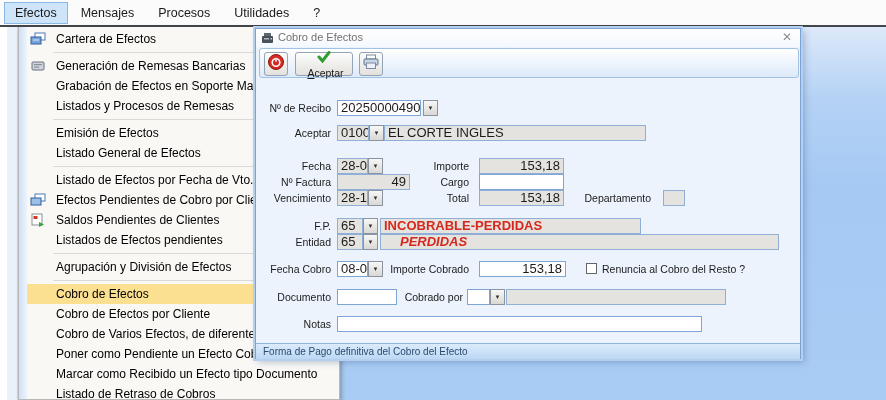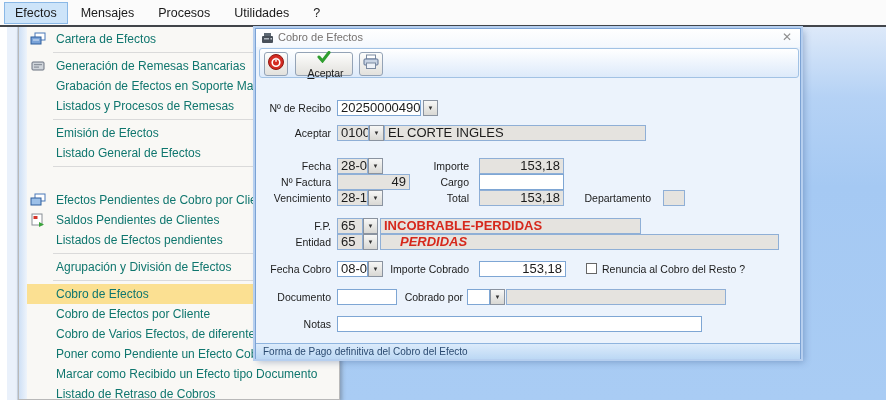--- a/index.html
+++ b/index.html
@@ -16,21 +16,21 @@
   
   .bg-blue { position:absolute; left:18px; top:27px; width:868px; height:373px;
              background:linear-gradient(180deg,#dde9f9 0px,#b5d2f5 70px,#a5c9f3 160px,#a9ccf4 100%); z-index:1; }
   .left-edge { position:absolute; left:7px; top:27px; width:11px; height:373px; background:#eaf1fb; border-right:1px solid #ccd8e8; z-index:2; }
 
   
   .menu-panel { position:absolute; left:18px; top:27px; width:322px; height:373px; background:#f9f8f5;
                 border:1px solid #b9b9b9; border-top:none; box-shadow:2px 2px 4px rgba(60,60,60,.35); z-index:20; overflow:hidden; }
   .menu-strip { position:absolute; left:0; top:0; width:8px; height:100%; background:linear-gradient(90deg,#cfe0f5,#eef4fb); }
   .menu-items { position:absolute; left:8px; top:2px; right:0; }
-  .menu-item { position:relative; height:20px; line-height:20px; padding-left:29px; font-size:12px; color:#0f766e; white-space:nowrap; cursor:default; }
+  .menu-item { position:relative; height:20px; line-height:20px; padding-left:29px; font-size:12px; color:#000000; white-space:nowrap; cursor:default; }
   .menu-item.hl { background:#fbe092; }
   .mi-icon { position:absolute; left:3px; top:3px; width:18px; height:14px; }
   .menu-sep { position:relative; height:7px; }
   .menu-sep i { position:absolute; left:26px; right:3px; top:3px; border-top:1px solid #dadada; display:block; }
 
   
   .dialog { position:absolute; left:255px; top:28px; width:546px; height:331px; background:#ecf3fc;
             border:1px solid #7ba2d4; box-shadow:0 0 0 2px #b6cfef, 3px 3px 7px rgba(40,70,120,.35); z-index:30; }
   .dlg-title { position:absolute; left:0; top:0; width:100%; height:18px; background:linear-gradient(#ffffff,#f4f8fd); }
   .dlg-title-text { position:absolute; left:22px; top:2px; font-size:11px; color:#767270; }
@@ -97,21 +97,21 @@
         <div class="menu-item"><span class="mi-icon"></span><span>Grabación de Efectos en Soporte Magnético</span></div>
         <div class="menu-item"><span class="mi-icon"></span><span>Listados y Procesos de Remesas</span></div>
         <div class="menu-sep">
           <i></i>
         </div>
         <div class="menu-item"><span class="mi-icon"></span><span>Emisión de Efectos</span></div>
         <div class="menu-item"><span class="mi-icon"></span><span>Listado General de Efectos</span></div>
         <div class="menu-sep">
           <i></i>
         </div>
-        <div class="menu-item"><span class="mi-icon"></span></div>
+        <div class="menu-item"><span class="mi-icon"></span><span>Listado de Efectos por Fecha de Vto.</span></div>
         <div class="menu-item"><span class="mi-icon"><svg width="16" height="14" viewBox="0 0 16 14">
               <rect x="5" y="1" width="10" height="7" fill="#ffffff" stroke="#4a79b8"></rect>
               <rect x="1" y="5" width="10" height="7" fill="#9cc0e8" stroke="#2f5f9e"></rect>
             </svg></span><span>Efectos Pendientes de Cobro por Cliente</span></div>
         <div class="menu-item"><span class="mi-icon"><svg width="16" height="14" viewBox="0 0 16 14">
               <rect x="2" y="1" width="10" height="11" fill="#ffffff" stroke="#8a8f96"></rect>
               <rect x="3.5" y="3" width="4" height="3" fill="#d6362a"></rect>
               <path d="M9 9 L14 11.5 L9 14 Z" fill="#3ba53b"></path>
             </svg></span><span>Saldos Pendientes de Clientes</span></div>
         <div class="menu-item"><span class="mi-icon"></span><span>Listados de Efectos pendientes</span></div>

